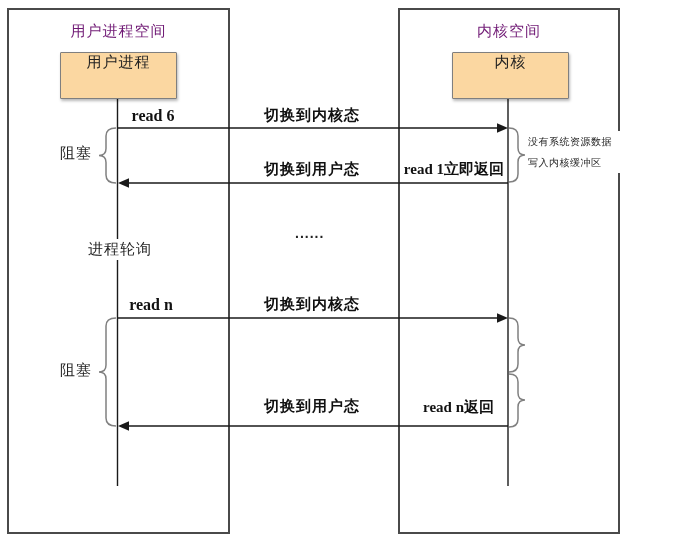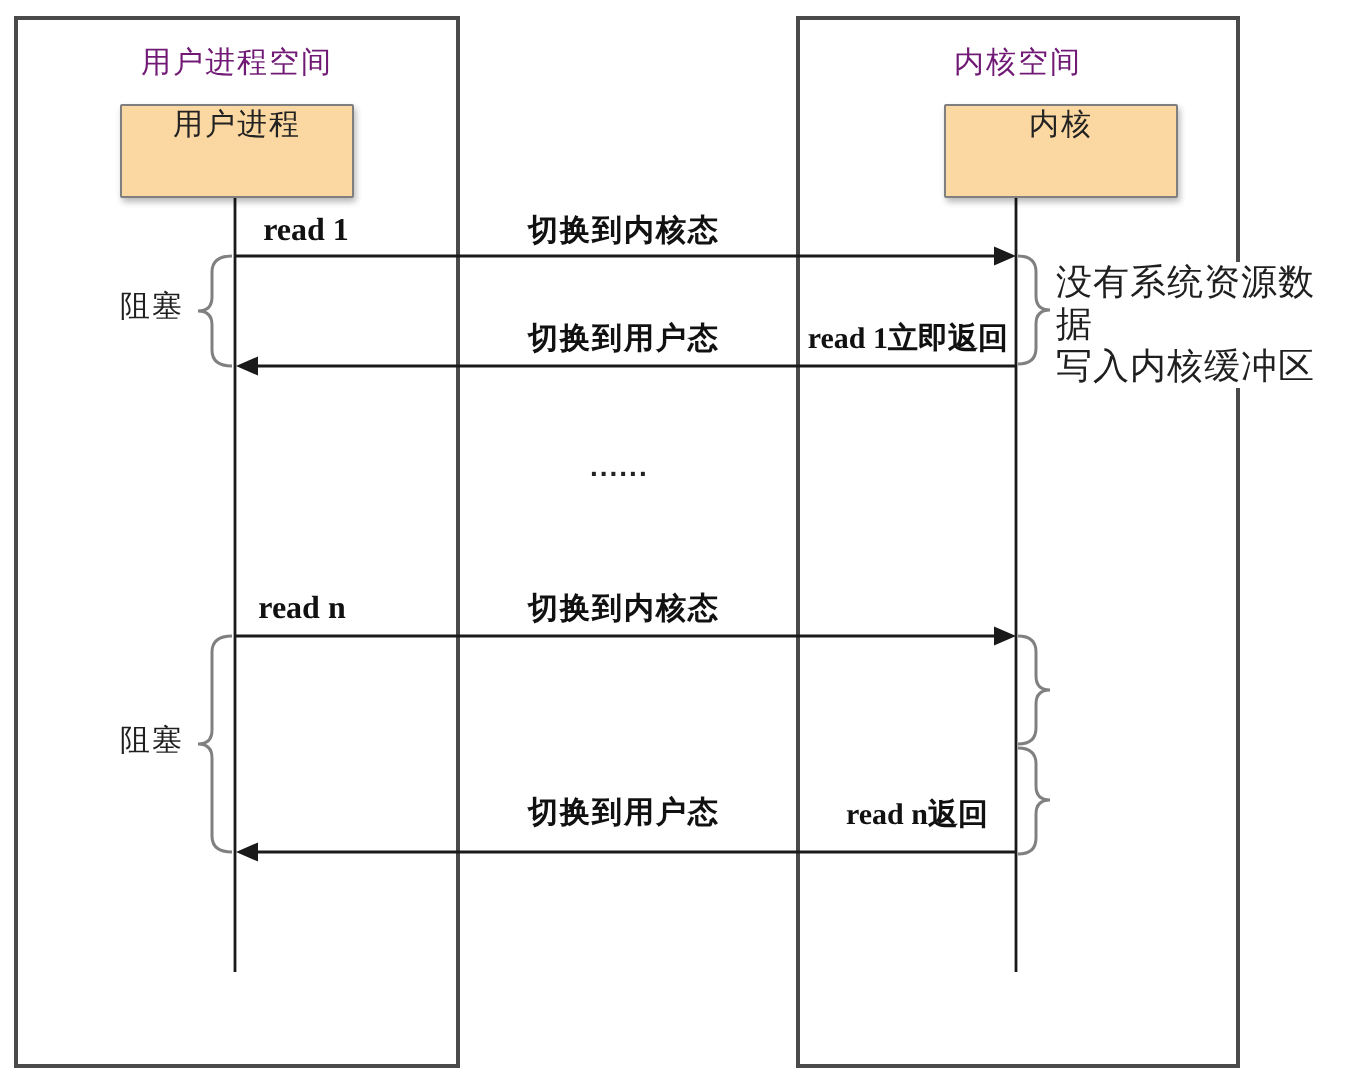--- a/index.html
+++ b/index.html
@@ -28,41 +28,41 @@
   .call-name{
     font-family:"Liberation Serif",serif;font-weight:bold;font-size:16px;color:#111;text-align:center;
   }
   .return-name{
     font-family:"Liberation Serif",serif;font-weight:bold;font-size:15px;color:#111;text-align:right;
   }
   .side-label{font-size:15px;color:#1f1f1f;letter-spacing:1px;}
   .polling-label{font-size:15px;color:#1f1f1f;background:#ffffff;padding:1px 3px;letter-spacing:1px;}
   .ellipsis-label{font-weight:bold;font-size:14px;color:#222;letter-spacing:1px;}
   .annotation{
-    position:absolute;z-index:3;font-size:18px;color:#1f1f1f;line-height:21px;
+    position:absolute;z-index:3;font-size:10px;color:#1f1f1f;line-height:21px;
     white-space:pre-line;background:#ffffff;letter-spacing:0.5px;
   }
 </style>
 </head>
 <body>
 
 <div id="canvas">
 
   <div class="container-box" style="left:7px;top:8px;width:219px;height:522px;">
     <div class="container-title">用户进程空间</div>
   </div>
 
   <div class="container-box" style="left:398px;top:8px;width:218px;height:522px;">
     <div class="container-title">内核空间</div>
   </div>
 
   <div class="actor-box" style="left:60px;top:52px;">
     <span>用户进程</span>
   </div>
-  <div class="actor-box" style="left:472px;top:52px;font-family:Liberation Mono, monospace;">
+  <div class="actor-box" style="left:452px;top:52px;font-family:Liberation Mono, monospace;">
     <span>内核</span>
   </div>
 
   <svg class="overlay" width="676" height="541" viewBox="0 0 676 541">
 
     <line x1="117.5" y1="97" x2="117.5" y2="486" stroke="#1a1a1a" stroke-width="1.4"></line>
     <line x1="508" y1="98" x2="508" y2="486" stroke="#1a1a1a" stroke-width="1.4"></line>
 
     <g>
       <line x1="118" y1="128" x2="498" y2="128" stroke="#1a1a1a" stroke-width="1.6"></line>
@@ -88,26 +88,27 @@
 
     <path d="M116,318 Q106,318 106,326 L106,365 Q106,372 99,372 Q106,372 106,379 L106,418 Q106,426 116,426" fill="none" stroke="#808080" stroke-width="1.5"></path>
 
     <path d="M509,128 Q518,128 518,136 L518,148 Q518,155 525,155 Q518,155 518,162 L518,174 Q518,182 509,182" fill="none" stroke="#808080" stroke-width="1.5"></path>
 
     <path d="M509,318 Q518,318 518,326 L518,338 Q518,345 525,345 Q518,345 518,352 L518,364 Q518,372 509,372" fill="none" stroke="#808080" stroke-width="1.5"></path>
 
     <path d="M509,374 Q518,374 518,382 L518,393 Q518,400 525,400 Q518,400 518,407 L518,419 Q518,427 509,427" fill="none" stroke="#808080" stroke-width="1.5"></path>
   </svg>
 
-  <div class="lbl call-name" style="left:122px;top:107px;width:62px;">read 1</div>
+  <div class="lbl call-name" style="left:122px;top:107px;width:62px;">read 6</div>
   <div class="lbl arrow-label" style="left:250px;top:106px;width:124px;">切换到内核态</div>
   <div class="lbl arrow-label" style="left:250px;top:160px;width:124px;">切换到用户态</div>
   <div class="lbl return-name" style="left:396px;top:160px;width:108px;">read 1立即返回</div>
   <div class="lbl side-label" style="left:60px;top:144px;">阻塞</div>
 
+  <div class="lbl polling-label" style="left:85px;top:239px;">进程轮询</div>
   <div class="lbl ellipsis-label" style="left:295px;top:225px;">......</div>
 
   <div class="lbl call-name" style="left:120px;top:296px;width:62px;">read n</div>
   <div class="lbl arrow-label" style="left:250px;top:295px;width:124px;">切换到内核态</div>
   <div class="lbl side-label" style="left:60px;top:361px;">阻塞</div>
   <div class="lbl arrow-label" style="left:250px;top:397px;width:124px;">切换到用户态</div>
   <div class="lbl return-name" style="left:400px;top:398px;width:94px;">read n返回</div>
 
   <div class="annotation" style="left:528px;top:131px;width:134px;">没有系统资源数据
 写入内核缓冲区</div>

